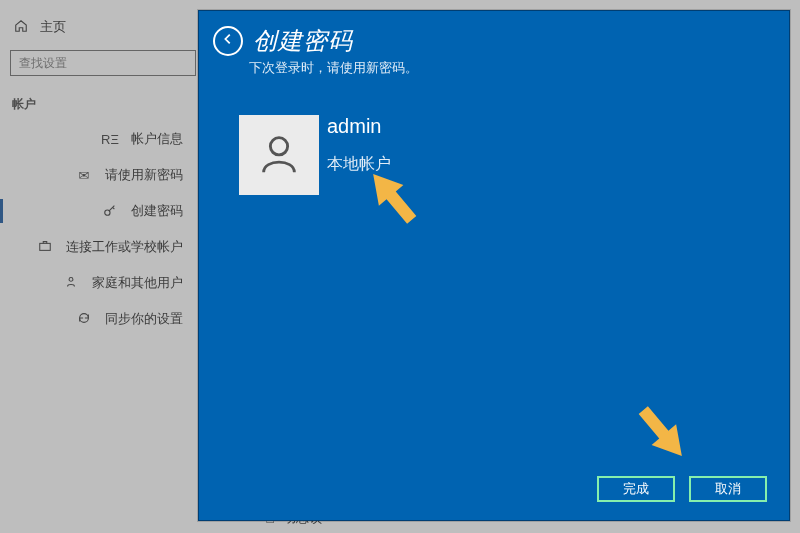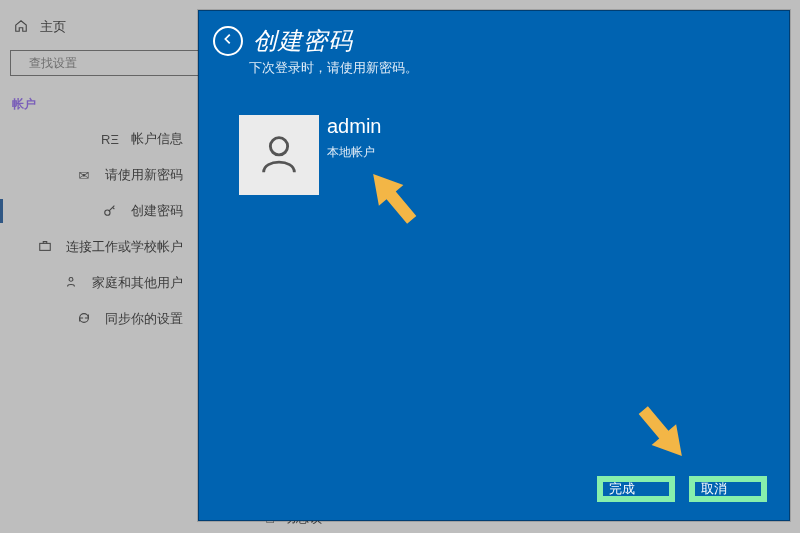--- a/index.html
+++ b/index.html
@@ -38,37 +38,37 @@
   }
   .home-row .icon { width: 18px; text-align: center; margin-right: 10px; }
 
   .search-box {
     margin: 0 10px 10px 10px;
     width: 172px;
     height: 24px;
     border: 1px solid #666;
     display: flex;
     align-items: center;
-    padding: 0 16px;
+    padding: 0 6px;
     background: #fff;
   }
   .search-box input {
     border: none;
     outline: none;
     flex: 1;
     font-size: 12px;
     font-family: inherit;
     color: #666;
     background: transparent;
   }
 
   .section-title {
     font-size: 12px;
     font-weight: 600;
-    color: #8b5cf6;
+    color: #404040;
     padding: 10px 12px 8px 12px;
   }
 
   .nav-item {
     display: flex;
     align-items: center;
     padding: 8px 12px 8px 12px;
     font-size: 13px;
     color: #1a1a1a;
     cursor: pointer;
@@ -161,40 +161,41 @@
     display: flex;
     align-items: center;
     justify-content: center;
   }
   .avatar-tile svg { width: 46px; height: 46px; }
   .account-text {
     padding-left: 8px;
     padding-top: 0px;
   }
   .account-name { font-size: 20px; font-weight: 300; }
-  .account-type { font-size: 12px; color: #e0ecf7; margin-top: 6px; }
+  .account-type { font-size: 16px; color: #e0ecf7; margin-top: 16px; }
 
   .dlg-buttons {
     position: absolute;
     right: 22px;
     bottom: 18px;
     display: flex;
     gap: 14px;
   }
   .dlg-btn {
     width: 78px;
     height: 26px;
-    border: 6px solid #86efac;
+    border: 2px solid #86efac;
     background: transparent;
     color: #fff;
     font-size: 13px;
     font-family: inherit;
     cursor: pointer;
     display: flex;
     align-items: center;
+    justify-content: center;
   }
 
   
   .arrow {
     position: absolute;
     pointer-events: none;
   }
   .arrow svg { display: block; }
 </style>
 </head>

